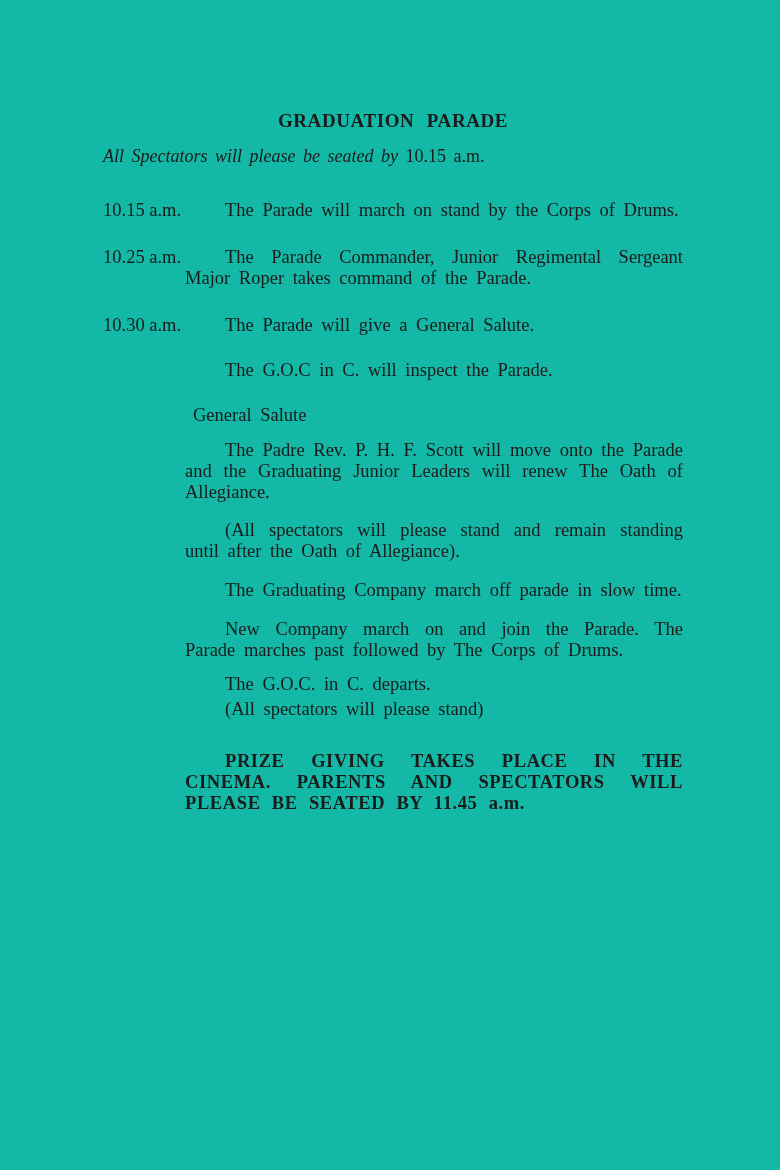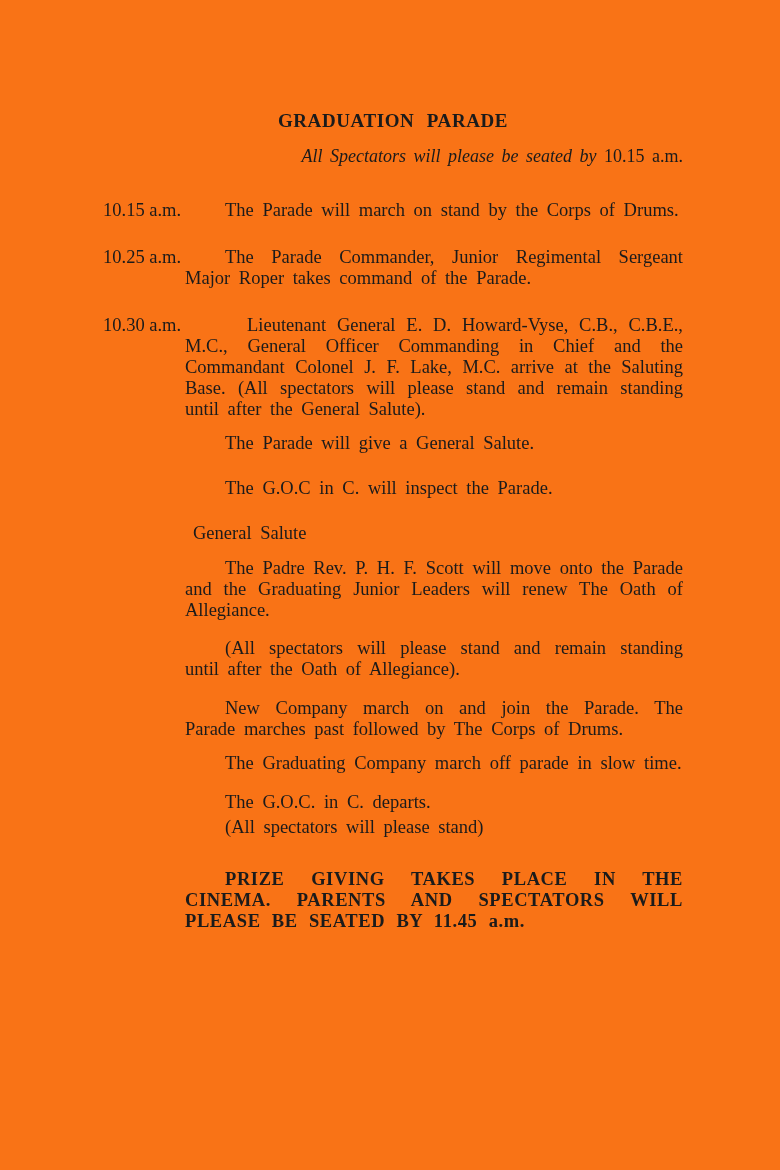--- a/index.html
+++ b/index.html
@@ -4,38 +4,38 @@
 <style>
   html, body {
     margin: 0;
     padding: 0;
     background: #ffffff;
   }
   .page {
     position: relative;
     width: 780px;
     height: 1170px;
-    background: #f97316;
+    background: #14b8a6;
     box-sizing: border-box;
     padding: 110px 97px 0 103px;
     font-family: "Liberation Serif", "DejaVu Serif", serif;
     color: #1b1b1b;
     overflow: hidden;
   }
   .doc-title {
     margin: 0 0 14px 0;
     text-align: center;
     font-size: 19px;
     font-weight: bold;
     letter-spacing: 0.6px;
     word-spacing: 7px;
   }
   .doc-subtitle {
     margin: 0 0 33px 0;
-    text-align: right;
+    text-align: left;
     font-size: 18px;
     word-spacing: 3px;
   }
   .doc-subtitle .it { font-style: italic; }
   .doc-subtitle .tm { font-style: normal; }
   .entry {
     position: relative;
   }
   .entry-time {
     position: absolute;
@@ -76,37 +76,36 @@
     <p class="body-par ind">The Parade will march on stand by the Corps of Drums.</p>
   </div>
 
   <div class="entry" style="margin-bottom:26px;">
     <span class="entry-time">10.25 a.m.</span>
     <p class="body-par ind">The Parade Commander, Junior Regimental Sergeant Major Roper takes command of the Parade.</p>
   </div>
 
   <div class="entry" style="margin-bottom:13px;">
     <span class="entry-time">10.30 a.m.</span>
-    <p class="body-par ind-lg">Lieutenant General E. D. Howard-Vyse, C.B., C.B.E., M.C., General Officer Commanding in Chief and the Commandant Colonel J. F. Lake, M.C. arrive at the Saluting Base. (All spectators will please stand and remain standing until after the General Salute).</p>
   </div>
 
   <p class="body-par ind" style="margin-bottom:24px;">The Parade will give a General Salute.</p>
 
   <p class="body-par ind" style="margin-bottom:24px;">The G.O.C in C. will inspect the Parade.</p>
 
 
   <p class="body-par ind-xs" style="margin-bottom:14px;">General Salute</p>
 
   <p class="body-par ind" style="margin-bottom:17px;">The Padre Rev. P. H. F. Scott will move onto the Parade and the Graduating Junior Leaders will renew The Oath of Allegiance.</p>
 
   <p class="body-par ind" style="margin-bottom:18px;">(All spectators will please stand and remain standing until after the Oath of Allegiance).</p>
 
+  <p class="body-par ind" style="margin-bottom:18px;">The Graduating Company march off parade in slow time.</p>
+
   <p class="body-par ind" style="margin-bottom:13px;">New Company march on and join the Parade. The Parade marches past followed by The Corps of Drums.</p>
-
-  <p class="body-par ind" style="margin-bottom:18px;">The Graduating Company march off parade in slow time.</p>
 
   <p class="body-par ind" style="margin-bottom:4px;">The G.O.C. in C. departs.</p>
 
   <p class="body-par ind" style="margin-bottom:31px;">(All spectators will please stand)</p>
 
   <p class="body-par ind bold-caps" style="margin-bottom:0;">PRIZE GIVING TAKES PLACE IN THE CINEMA. PARENTS AND SPECTATORS WILL PLEASE BE SEATED BY 11.45 a.m.</p>
 
 </div>
 
 </body></html>

